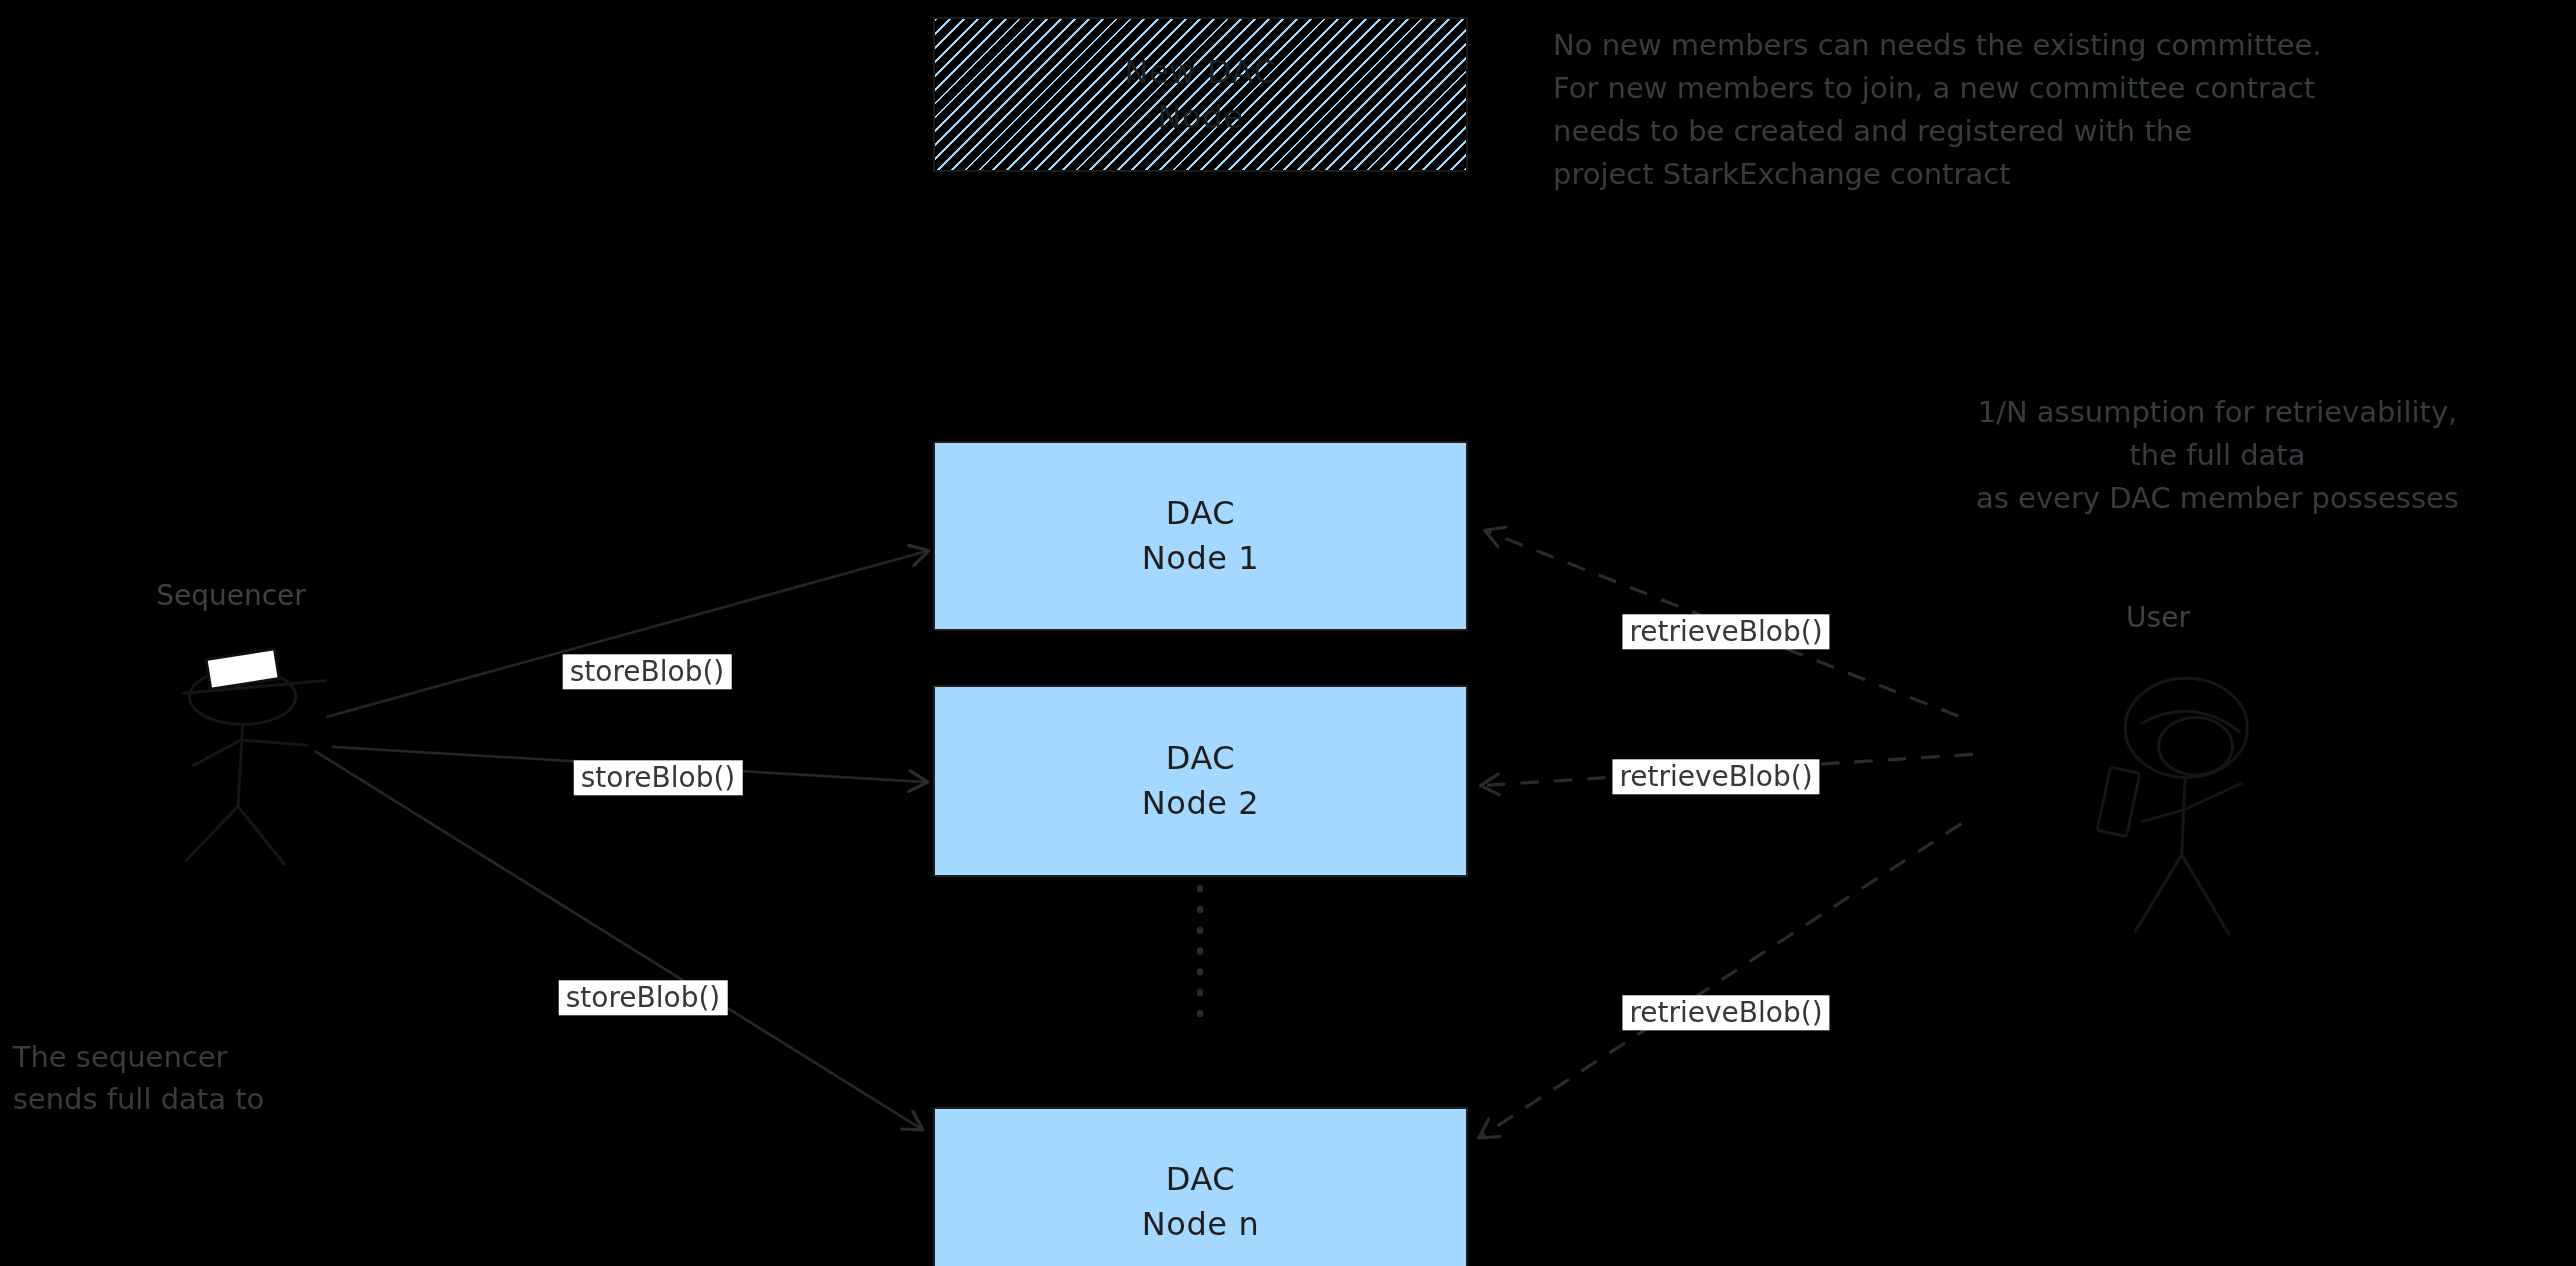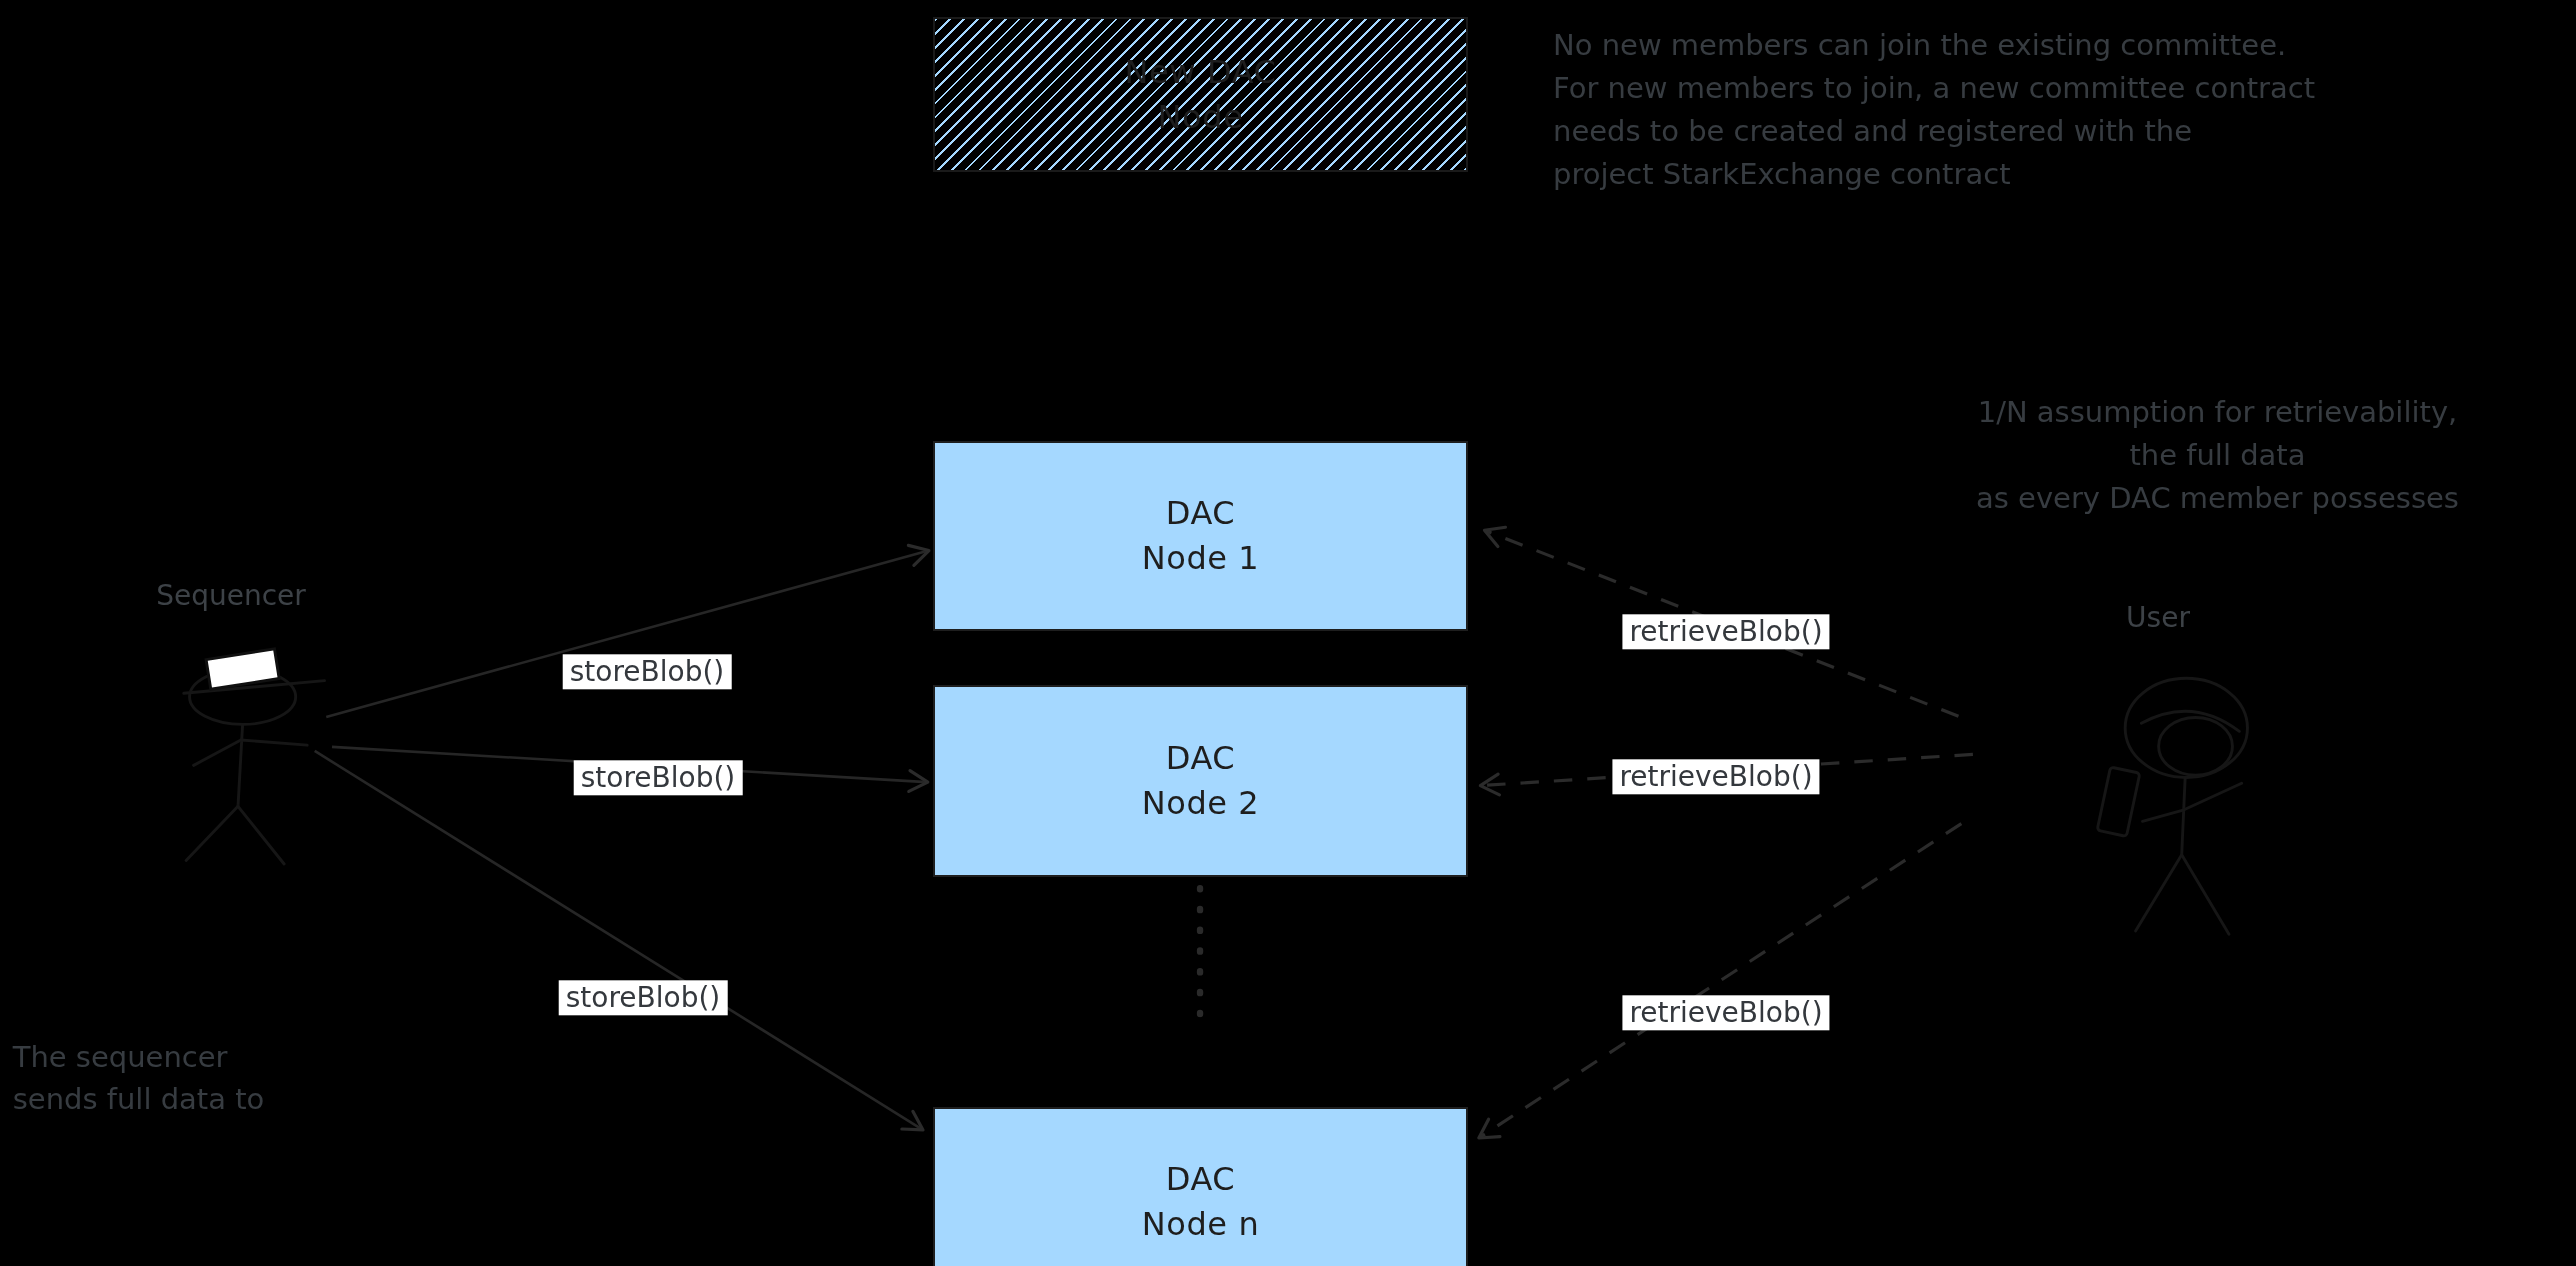--- a/index.html
+++ b/index.html
@@ -151,21 +151,21 @@
 
   <div class="edge-label" style="left:647px; top:672px;">storeBlob()</div>
   <div class="edge-label" style="left:658px; top:778px;">storeBlob()</div>
   <div class="edge-label" style="left:643px; top:998px;">storeBlob()</div>
 
   <div class="edge-label" style="left:1726px; top:632px;">retrieveBlob()</div>
   <div class="edge-label" style="left:1716px; top:777px;">retrieveBlob()</div>
   <div class="edge-label" style="left:1726px; top:1013px;">retrieveBlob()</div>
 
   <div class="note" style="left:1553px; top:24px;">
-    <div>No new members can join the existing committee.</div>
+    <div>No new members can needs the existing committee.</div>
     <div>For new members to join, a new committee contract</div>
     <div>needs to be created and registered with the</div>
     <div>project StarkExchange contract</div>
   </div>
 
   <div class="note" style="left:1976px; top:391px;text-align:center;">
     <div>1/N assumption for retrievability,</div>
     <div>the full data</div>
     <div>as every DAC member possesses</div>
   </div>

